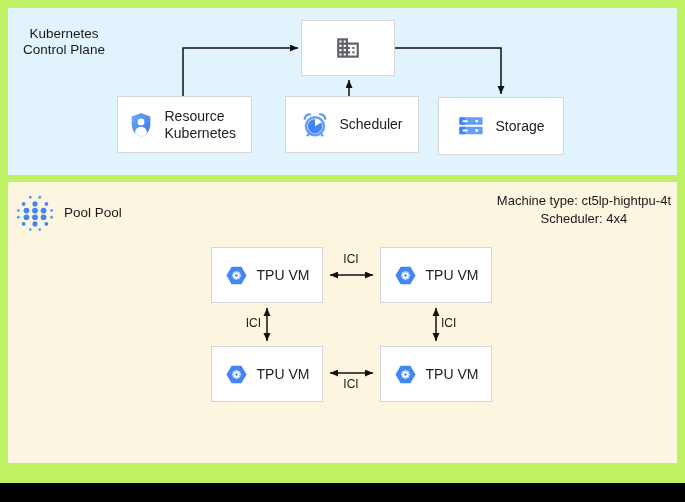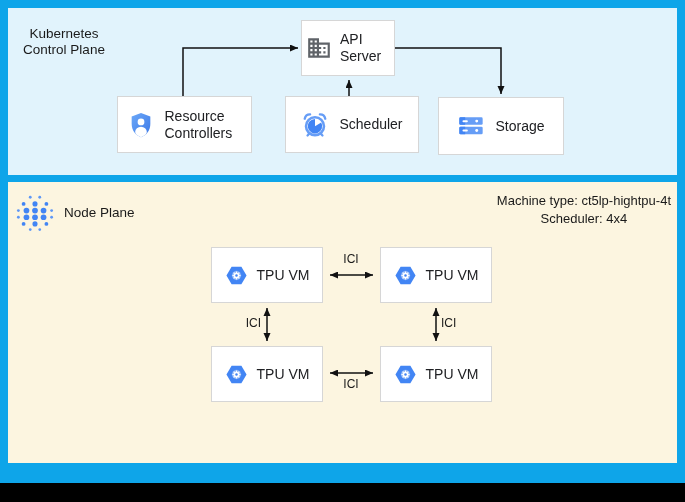--- a/index.html
+++ b/index.html
@@ -1,18 +1,18 @@
 <!DOCTYPE html>
 <html><head>
 <meta charset="utf-8">
 <style>
   html,body{margin:0;padding:0;background:#fff;}
   #canvas{
     position:relative;width:685px;height:502px;overflow:hidden;
-    font-family:"Liberation Sans",sans-serif;color:#202124;background:#0ea5e9;
+    font-family:"Liberation Sans",sans-serif;color:#202124;background:#bef264;
   }
   .panel{position:absolute;}
   #cp-panel{left:8px;top:8px;width:669px;height:167px;background:#e1f3fc;}
   #np-panel{left:8px;top:182px;width:669px;height:281px;background:#fcf5e0;}
   #bottom-bar{position:absolute;left:0;top:483px;width:685px;height:19px;background:#000;}
 
   .node{
     position:absolute;background:#fff;border:1px solid #d6d6d6;
     display:flex;align-items:center;justify-content:center;gap:10px;
     box-sizing:border-box;
@@ -75,41 +75,40 @@
     <path class="aline" d="M330,275 H373" marker-start="url(#mStart)" marker-end="url(#mEnd)"></path>
     <path class="aline" d="M330,373 H373" marker-start="url(#mStart)" marker-end="url(#mEnd)"></path>
     <path class="aline" d="M267,308 V341" marker-start="url(#mStart)" marker-end="url(#mEnd)"></path>
     <path class="aline" d="M436,308 V341" marker-start="url(#mStart)" marker-end="url(#mEnd)"></path>
   </svg>
 
   <div id="api-server" class="node">
     <svg class="icon" width="26" height="26" viewBox="0 0 24 24">
       <path fill="#5f6368" d="M12 7V3H2v18h20V7H12zM6 19H4v-2h2v2zm0-4H4v-2h2v2zm0-4H4V9h2v2zm0-4H4V5h2v2zm4 12H8v-2h2v2zm0-4H8v-2h2v2zm0-4H8V9h2v2zm0-4H8V5h2v2zm10 12h-8v-2h2v-2h-2v-2h2v-2h-2V9h8v10zm-2-8h-2v2h2v-2zm0 4h-2v2h2v-2z"></path>
     </svg>
-    <span class="lbl">API Server</span>
   </div>
 
   <div id="resource-controllers" class="node">
     <svg class="icon" width="28" height="28" viewBox="0 0 24 24">
       <defs>
         <linearGradient id="shg" x1="0" y1="0" x2="1" y2="1">
           <stop offset="0" stop-color="#6ca8f8"></stop>
             <stop offset="1" stop-color="#3b78e7"></stop>
         </linearGradient>
         <clipPath id="shclip">
             <path d="M12 1.8 L20 4.8 V11 C20 16.9 16.6 21 12 22.4 C7.4 21 4 16.9 4 11 V4.8 Z"></path>
           </clipPath>
       </defs>
       <path fill="url(#shg)" d="M12 1.8 L20 4.8 V11 C20 16.9 16.6 21 12 22.4 C7.4 21 4 16.9 4 11 V4.8 Z"></path>
       <g clip-path="url(#shclip)">
         <circle cx="12" cy="9.4" r="2.9" fill="#fff"></circle>
         <ellipse cx="12" cy="18" rx="5" ry="4.6" fill="#fff"></ellipse>
       </g>
     </svg>
-    <span class="lbl">Resource Controllers</span>
+    <span class="lbl">Resource Kubernetes</span>
   </div>
 
   <div id="scheduler" class="node">
     <svg class="icon" width="28" height="28" viewBox="0 0 24 24">
       <path d="M3.2,6.6 A4.6,4.6 0 0 1 7.8,2.9" stroke="#669df6" stroke-width="2" fill="none" stroke-linecap="round"></path>
       <path d="M20.8,6.6 A4.6,4.6 0 0 0 16.2,2.9" stroke="#669df6" stroke-width="2" fill="none" stroke-linecap="round"></path>
       <line x1="5.6" y1="21" x2="7.2" y2="19.3" stroke="#669df6" stroke-width="2" stroke-linecap="round"></line>
       <line x1="18.4" y1="21" x2="16.8" y2="19.3" stroke="#669df6" stroke-width="2" stroke-linecap="round"></line>
       <circle cx="12" cy="13" r="7.7" fill="#fff" stroke="#669df6" stroke-width="2.2"></circle>
       <path d="M12,13 L12,6.8 A6.2,6.2 0 1 0 17.3,9.8 Z" fill="#4285f4"></path>
@@ -148,21 +147,21 @@
         <circle cx="20" cy="25.5" r="3"></circle>
         <circle cx="29" cy="25.5" r="3"></circle>
         <circle cx="37.5" cy="25.5" r="1.5" fill="#5e97f6"></circle>
       <circle cx="8" cy="32.5" r="2"></circle>
         <circle cx="20" cy="32.5" r="2.7"></circle>
         <circle cx="32" cy="32.5" r="2"></circle>
       <circle cx="15" cy="38.5" r="1.4" fill="#5e97f6"></circle>
         <circle cx="25" cy="38.5" r="1.4" fill="#5e97f6"></circle>
     </g>
   </svg>
-  <div id="np-title">Node Plane</div>
+  <div id="np-title">Pool Pool</div>
   <div id="np-meta">
     <div>Machine type: ct5lp-hightpu-4t</div>
     <div>Scheduler: 4x4</div>
   </div>
 
   <div id="tpu-1" class="node tpu">
     <svg class="icon tpu-icon" width="23" height="23" viewBox="0 0 24 24">
       <polygon points="1.5,12 6.9,2.8 17.1,2.8 22.5,12 17.1,21.2 6.9,21.2" fill="#4285f4"></polygon>
       <circle cx="12" cy="12" r="4.9" fill="#7baaf7"></circle>
       <g fill="#fff">

